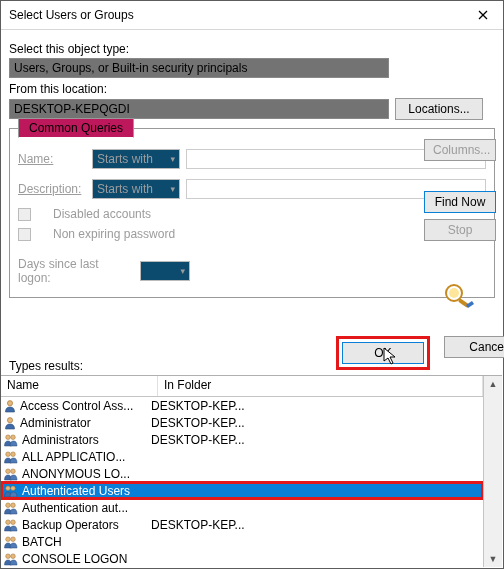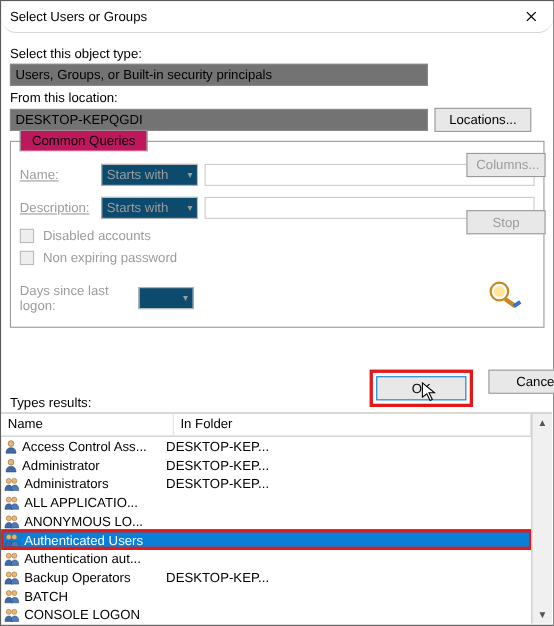--- a/index.html
+++ b/index.html
@@ -20,21 +20,20 @@
     box-sizing: border-box;
     background: #fff;
     position: relative;
   }
   .titlebar {
     height: 28px;
     display: flex;
     align-items: center;
     padding: 0 0 0 8px;
     border-bottom: 1px solid #d7d7d7;
-    border-radius: 14px;
   }
   .titlebar-title {
     flex: 1;
     font-size: 12px;
   }
   .titlebar-close {
     width: 40px;
     height: 28px;
     display: flex;
     align-items: center;
@@ -108,21 +107,21 @@
     align-items: center;
     justify-content: space-between;
     padding: 0 4px;
     color: #9c9c9c;
     box-sizing: border-box;
   }
   .chev { font-size: 9px; color: #9c9c9c; }
   .checkrow {
     display: flex;
     align-items: center;
-    gap: 8px;
+    gap: 22px;
     margin-top: 8px;
     color: #9c9c9c;
   }
   .checkbox-disabled {
     width: 13px;
     height: 13px;
     border: 1px solid #bbb;
     background: #eee;
     box-sizing: border-box;
   }
@@ -316,20 +315,21 @@
             <span class="chev">▾</span>
         </div>
       </div>
     </div>
 
   </div>
 
   <div class="rightcol">
     <button class="btn disabled">Columns...</button>
     <div style="height:18px;"></div>
+    <button class="btn blue-border">Find Now</button>
     <button class="btn disabled">Stop</button>
     <div class="magnifier">
       <svg width="36" height="28" viewBox="0 0 36 28">
         <circle cx="12" cy="12" r="8" fill="#fff" stroke="#c78a1f" stroke-width="2"></circle>
         <circle cx="12" cy="12" r="5" fill="#ffe69a"></circle>
         <rect x="18" y="17" width="12" height="4" rx="2" fill="#c78a1f" transform="rotate(35 18 17)"></rect>
         <path d="M24 24 l6 -4 l2 3 l-6 4 z" fill="#3b74c4"></path>
       </svg>
     </div>
   </div>

